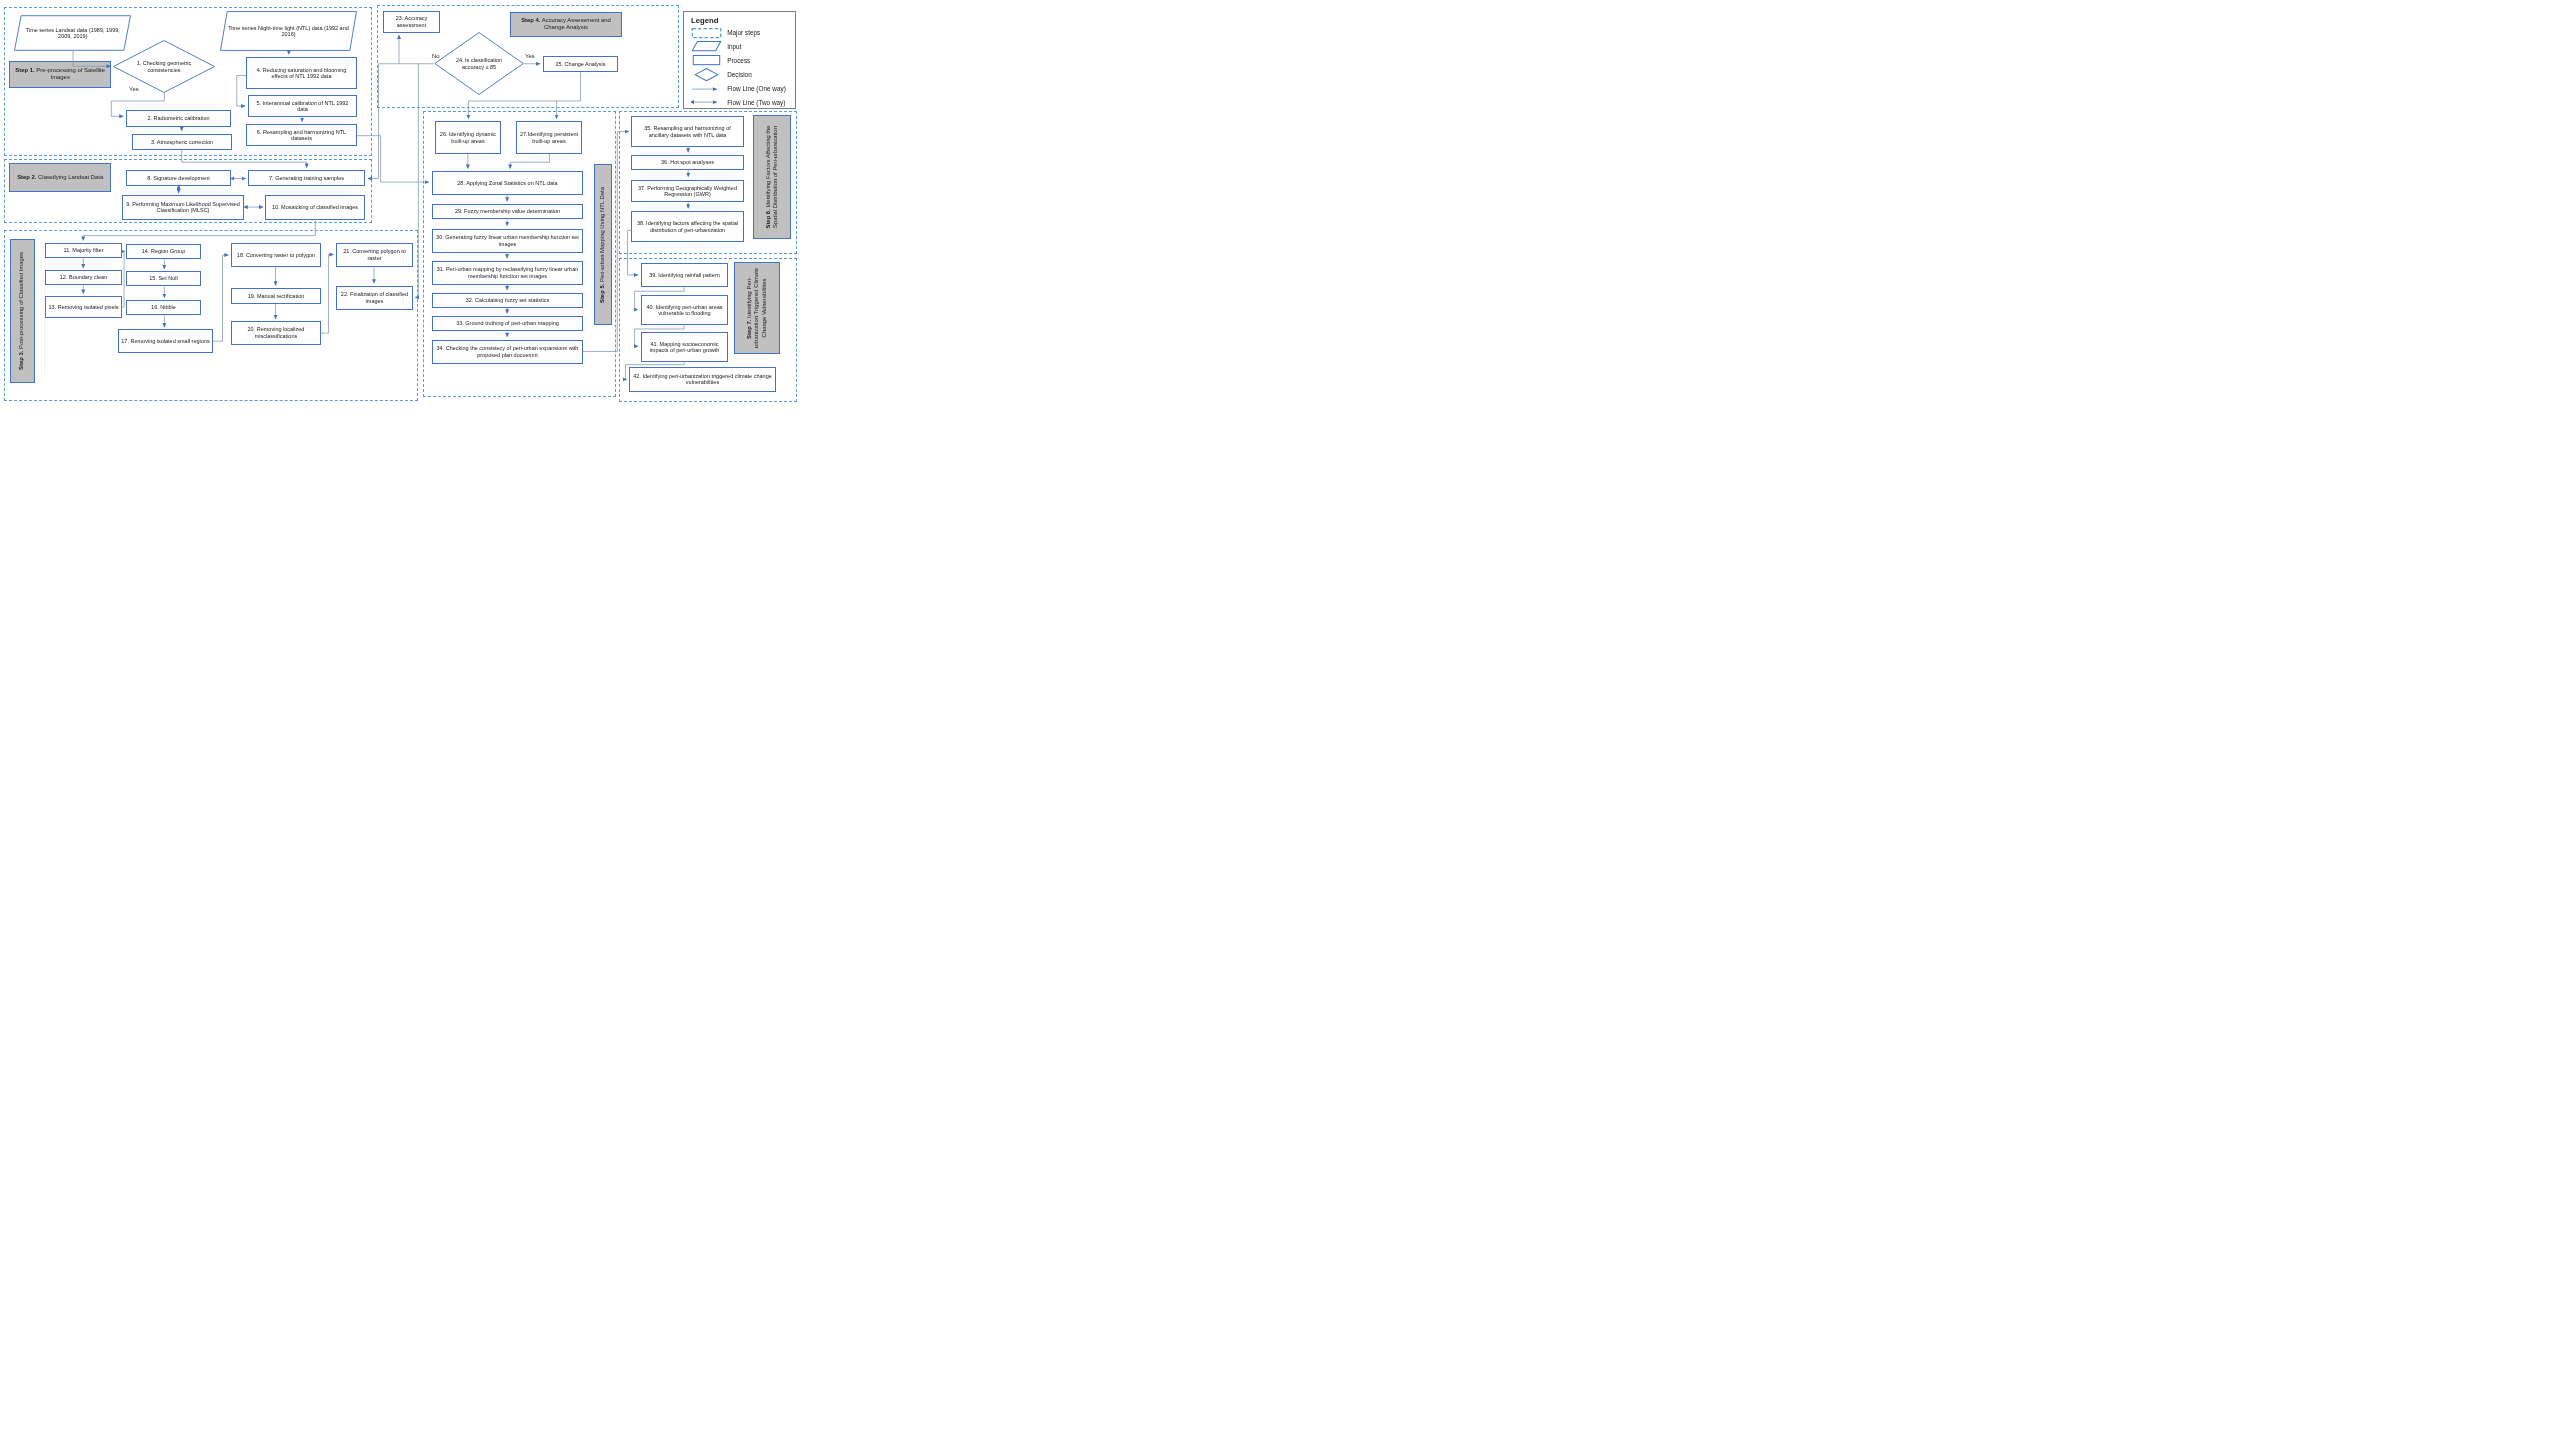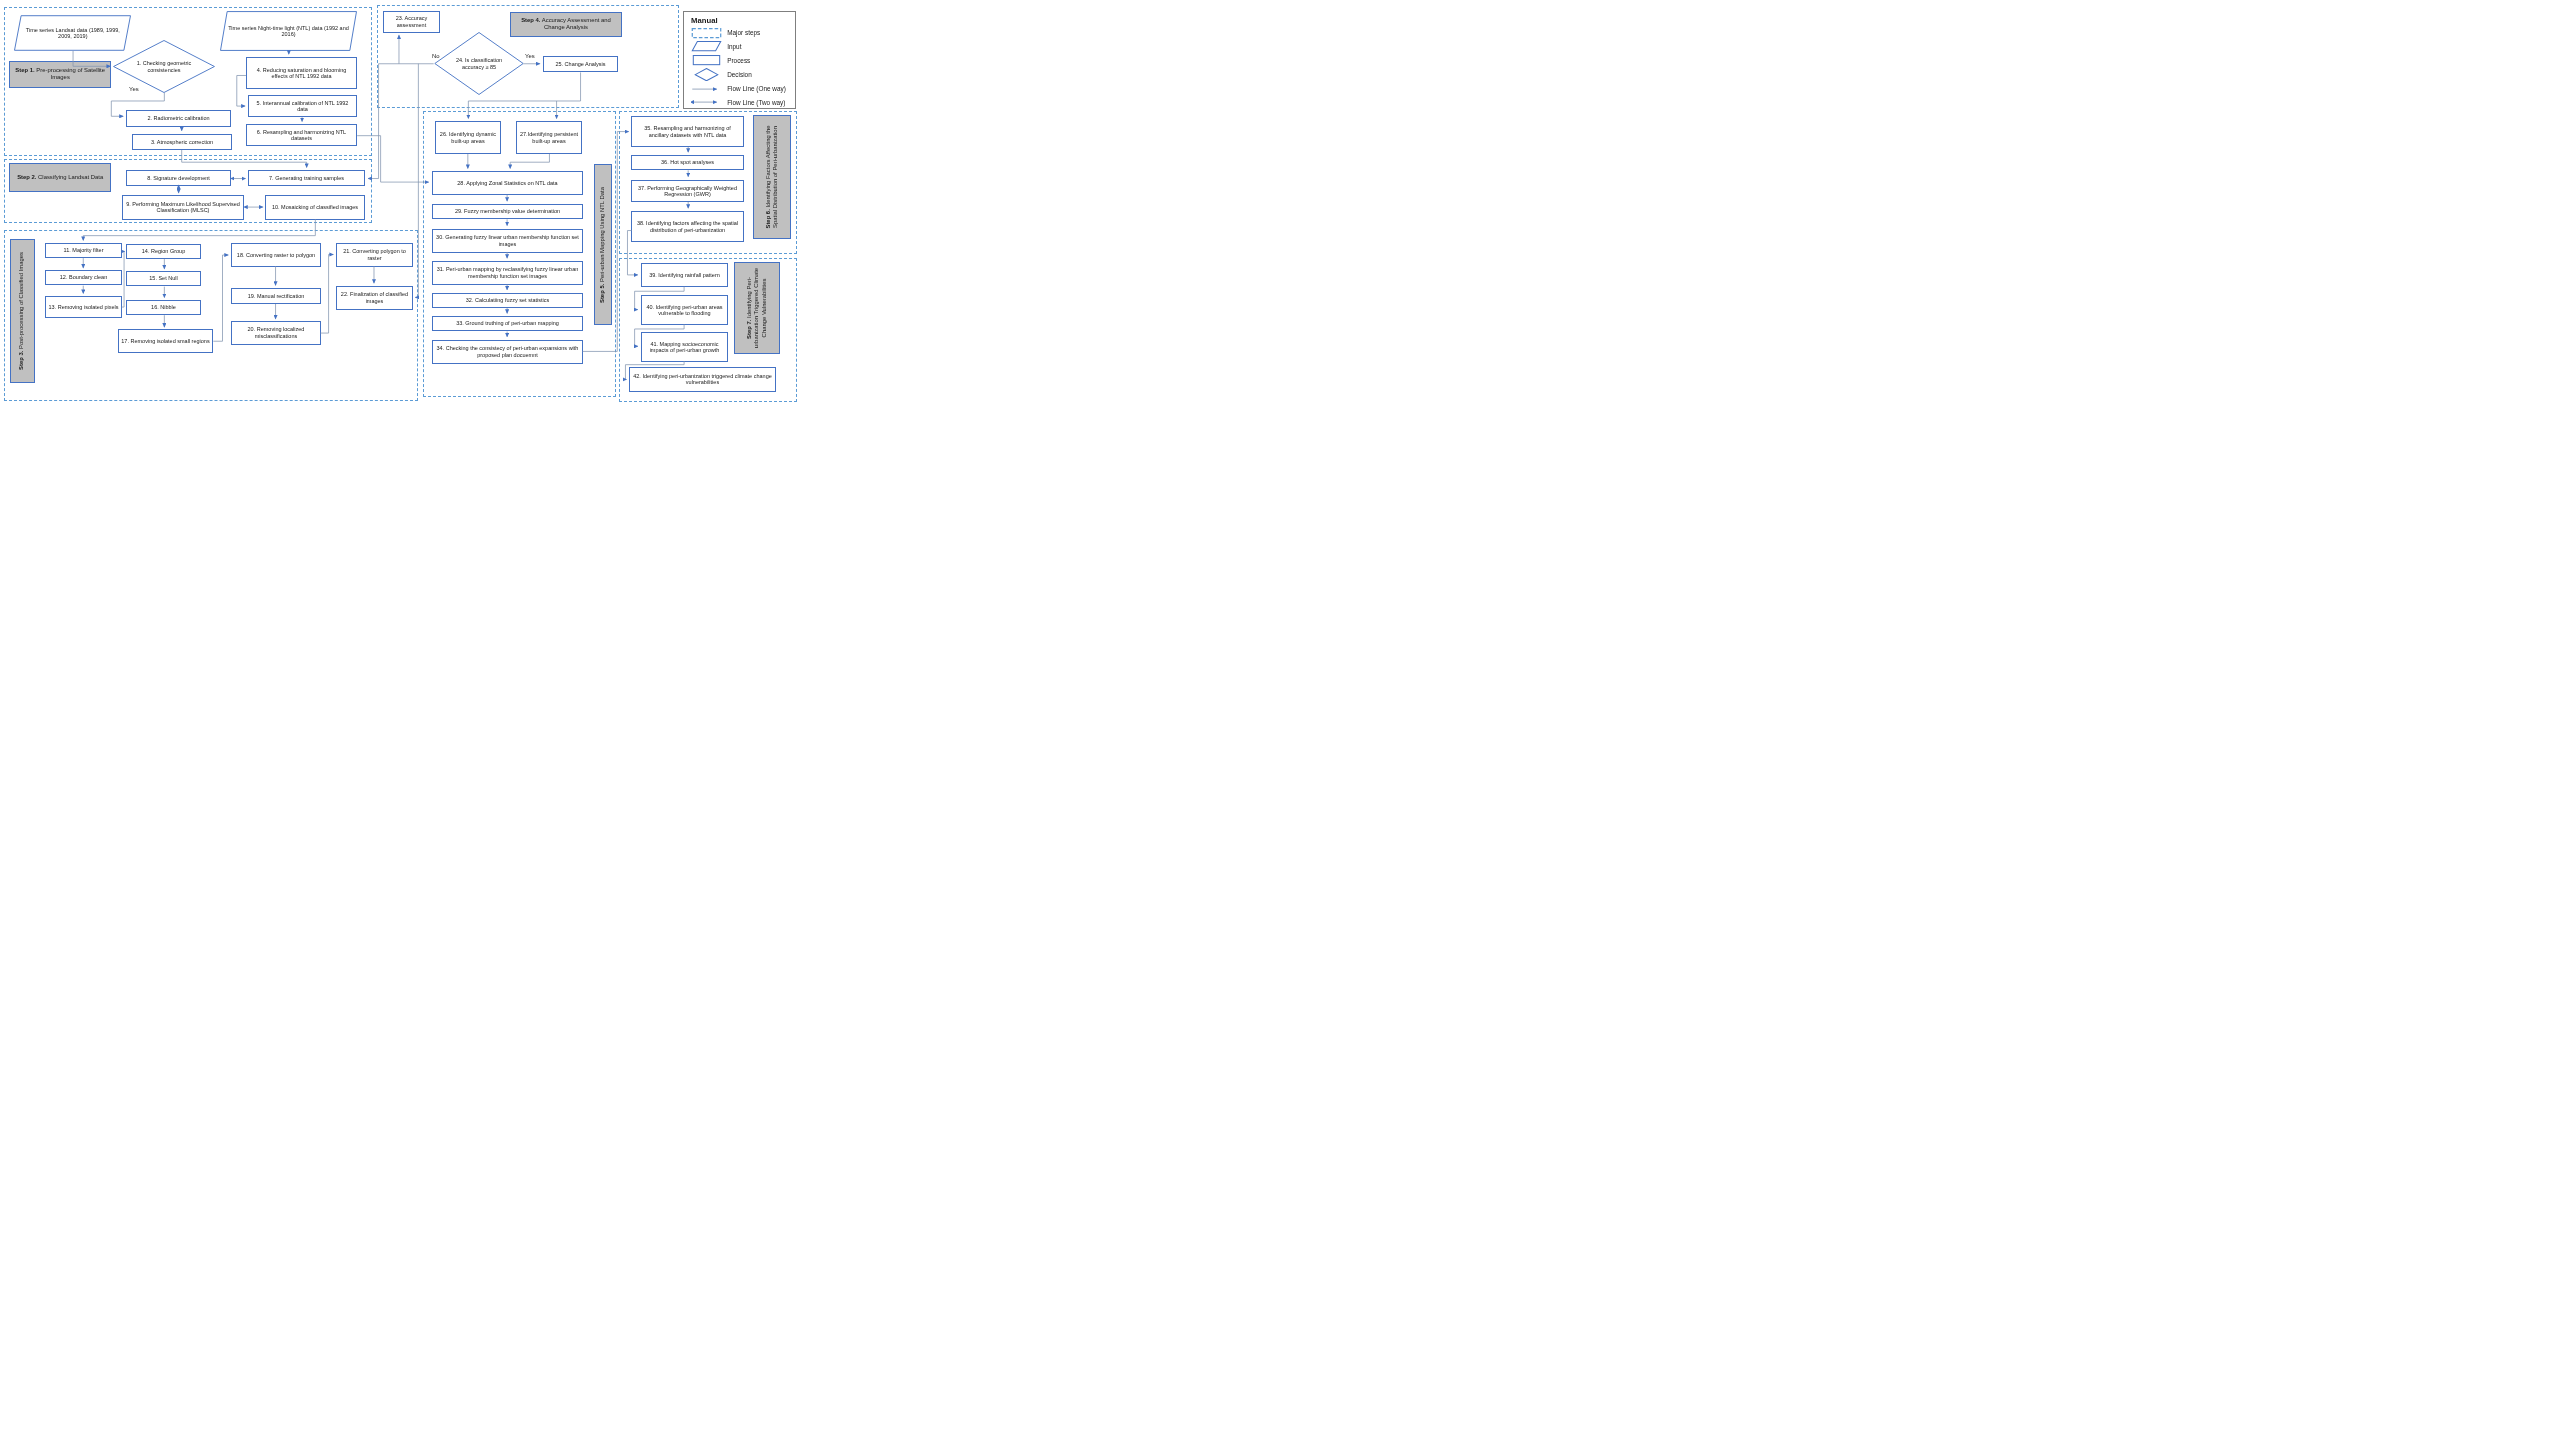--- a/index.html
+++ b/index.html
@@ -82,21 +82,21 @@
         <polyline points="1349,334 1349,346" fill="none" stroke="#8496B0" stroke-width="1.5" marker-end="url(#arrE)"></polyline>
         <polyline points="1349,396 1349,408" fill="none" stroke="#8496B0" stroke-width="1.5" marker-end="url(#arrE)"></polyline>
         <polyline points="1238,452 1230,452 1230,539 1250,539" fill="none" stroke="#8496B0" stroke-width="1.5" marker-end="url(#arrE)"></polyline>
         <polyline points="1341,562 1341,571 1244,571 1244,607 1250,607" fill="none" stroke="#8496B0" stroke-width="1.5" marker-end="url(#arrE)"></polyline>
         <polyline points="1341,636 1341,645 1244,645 1244,679 1250,679" fill="none" stroke="#8496B0" stroke-width="1.5" marker-end="url(#arrE)"></polyline>
         <polyline points="1341,708 1341,715 1226,715 1226,744 1228,744" fill="none" stroke="#8496B0" stroke-width="1.5" marker-end="url(#arrE)"></polyline>
       </g>
   </svg>
 
   <div id="legend" class="legendbox" style="left: 683px; top: 11.2px; width: 113px; height: 98px;">
-    <div class="legend-title">Manual</div>
+    <div class="legend-title">Legend</div>
     <div id="legend-items">
         <div class="legend-item">
           <span class="sw">
             <svg width="32" height="12.2" viewBox="0 0 62 24">
               <rect x="2" y="3" width="56" height="18" fill="none" stroke="#5B9BD5" stroke-width="2.4" stroke-dasharray="7,4"></rect>
             </svg>
           </span>
           <span>Major steps</span>
         </div>
         <div class="legend-item">

